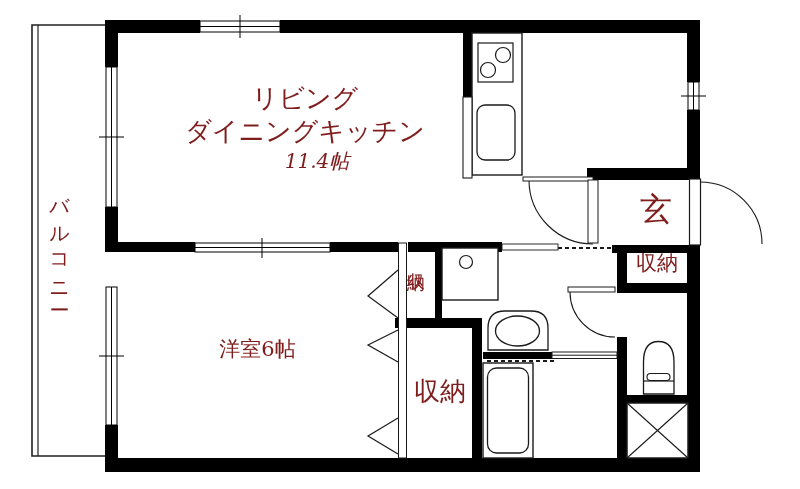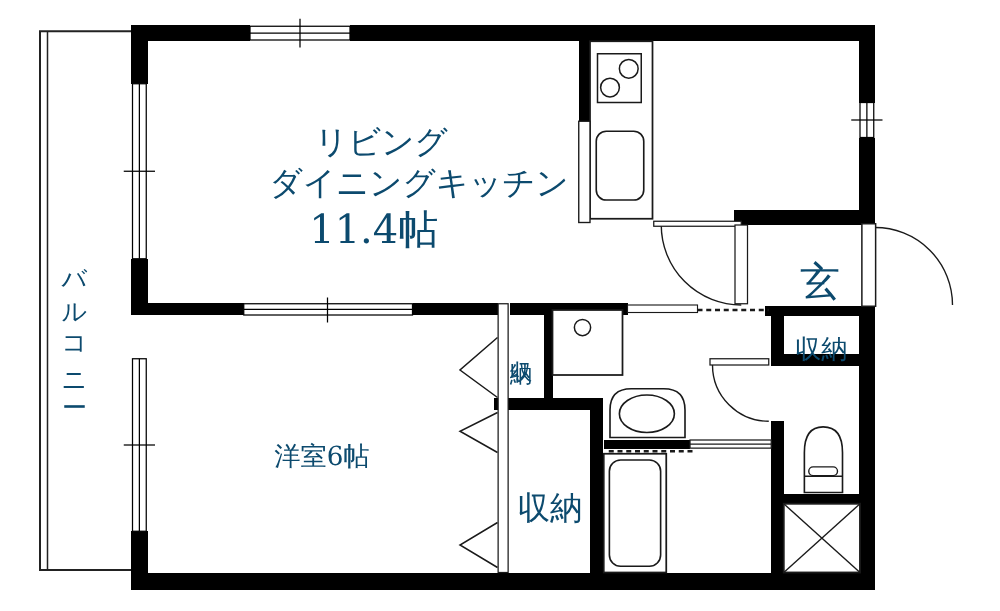--- a/index.html
+++ b/index.html
@@ -1,19 +1,19 @@
 <!DOCTYPE html>
 <html><head>
 <meta charset="utf-8">
 <style>
   html,body{margin:0;padding:0;background:#ffffff;}
   #plan{position:relative;width:800px;height:489px;background:#fff;overflow:hidden;
         font-family:"DejaVu Serif","Liberation Serif",serif;color:#000;}
   #plan svg{position:absolute;left:0;top:0;}
-  .lbl{position:absolute;color:#0c4a6e;line-height:1.1;white-space:nowrap;margin-top:16px;}
+  .lbl{position:absolute;color:#7f1d1d;line-height:1.1;white-space:nowrap;}
   .center{text-align:center;}
   .vert{writing-mode:vertical-rl;text-orientation:upright;}
 </style>
 </head>
 <body>
 
 <div id="plan">
 <svg width="800" height="489" viewBox="0 0 800 489">
 
   <g fill="none" stroke="#222" stroke-width="1.6">
@@ -132,22 +132,22 @@
     </g>
     <g>
       <rect x="627" y="403" width="61" height="55" stroke-width="1.5"></rect>
       <line x1="627" y1="403" x2="688" y2="458" stroke-width="1.1"></line>
       <line x1="688" y1="403" x2="627" y2="458" stroke-width="1.1"></line>
     </g>
   </g>
 </svg>
 
   <div class="lbl center" style="left:155px;top:84px;width:300px;font-size:26px;">リビング</div>
-  <div class="lbl center" style="left:155px;top:117px;width:300px;font-size:26px;text-align:right;">ダイニングキッチン</div>
-  <div class="lbl center" style="left:149px;top:150px;width:300px;font-size:32px;">11.4帖</div>
+  <div class="lbl center" style="left:155px;top:117px;width:300px;font-size:26px;">ダイニングキッチン</div>
+  <div class="lbl center" style="left:167px;top:150px;width:300px;font-size:20px;font-style:italic;">11.4帖</div>
 
   <div class="lbl center" style="left:150px;top:338px;width:215px;font-size:21px;">洋室6帖</div>
 
   <div class="lbl vert" style="left:49px;top:184px;font-size:20px;letter-spacing:6px;">バルコニー</div>
 
   <div class="lbl" style="left:640px;top:192px;font-size:32px;">玄</div>
 
   <div class="lbl center" style="left:625px;top:252px;width:64px;font-size:21px;">収納</div>
 
   <div class="lbl vert" style="left:406px;top:258px;font-size:18px;letter-spacing:2px;">収納</div>

